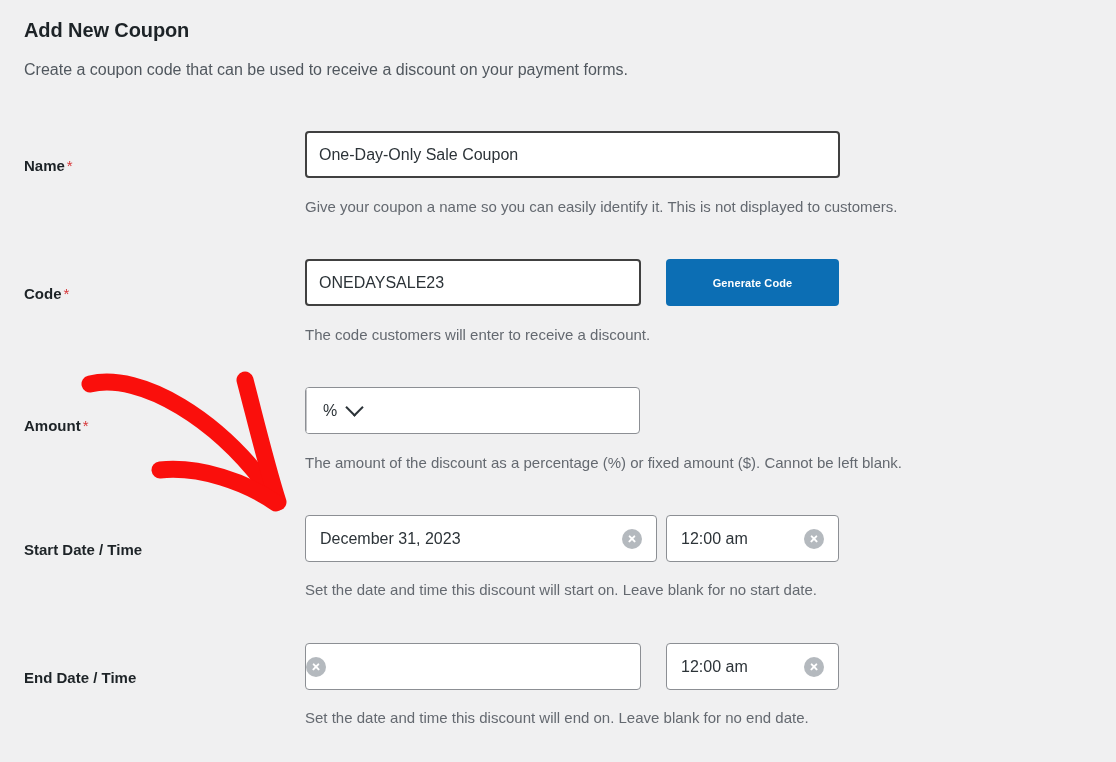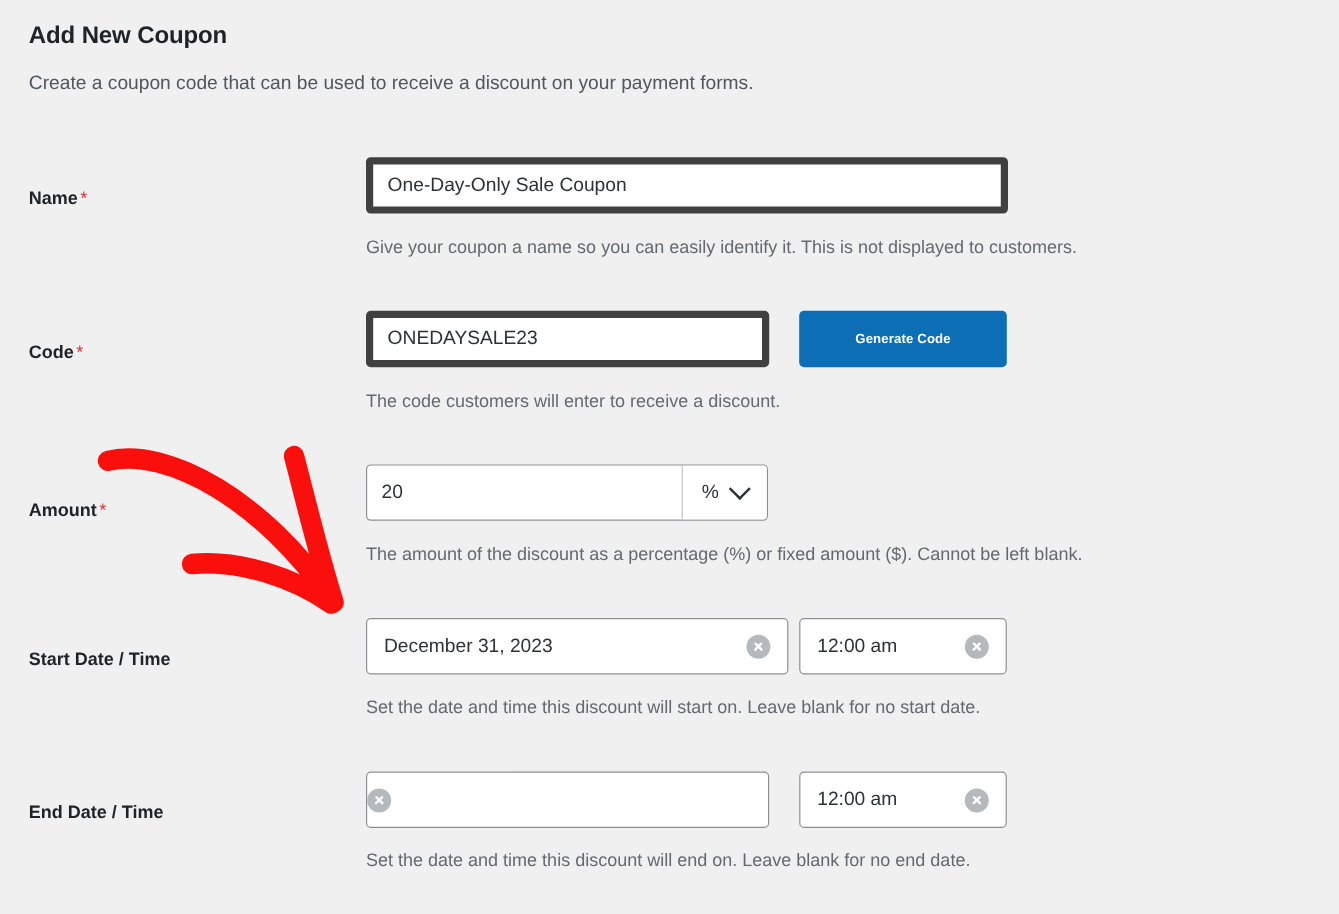--- a/index.html
+++ b/index.html
@@ -71,21 +71,21 @@
     color: #646970;
     line-height: 22px;
     white-space: nowrap;
   }
 
   
   .txt-input {
     position: absolute;
     box-sizing: border-box;
     background: #ffffff;
-    border: 6px solid #404040;
+    border: 2px solid #404040;
     border-radius: 4px;
     font-family: "Liberation Sans", sans-serif;
     font-size: 16px;
     color: #2c3338;
     padding: 0 12px;
     outline: none;
     line-height: normal;
   }
   .txt-input::placeholder { color: #8c8f94; }
 
@@ -254,21 +254,20 @@
     <input class="txt-input input-code" type="text" value="ONEDAYSALE23" style="">
     <button class="btn-generate">Generate Code</button>
     <div class="field-help" style="top:324px;">The code customers will enter to receive a discount.</div>
   </div>
 
   <div class="field-row">
     <div class="field-label" style="top:416px;">
       <span>Amount</span><span class="req">*</span>
     </div>
     <div class="amount-group">
-      <input class="amount-value" type="text" value="20" style="">
       <div class="amount-type">
         <span>%</span>
         <span class="chevron"></span>
       </div>
     </div>
     <div class="field-help" style="top:452px;">The amount of the discount as a percentage (%) or fixed amount ($). Cannot be left blank.</div>
   </div>
 
   <div class="field-row">
     <div class="field-label" style="top:540px;">

